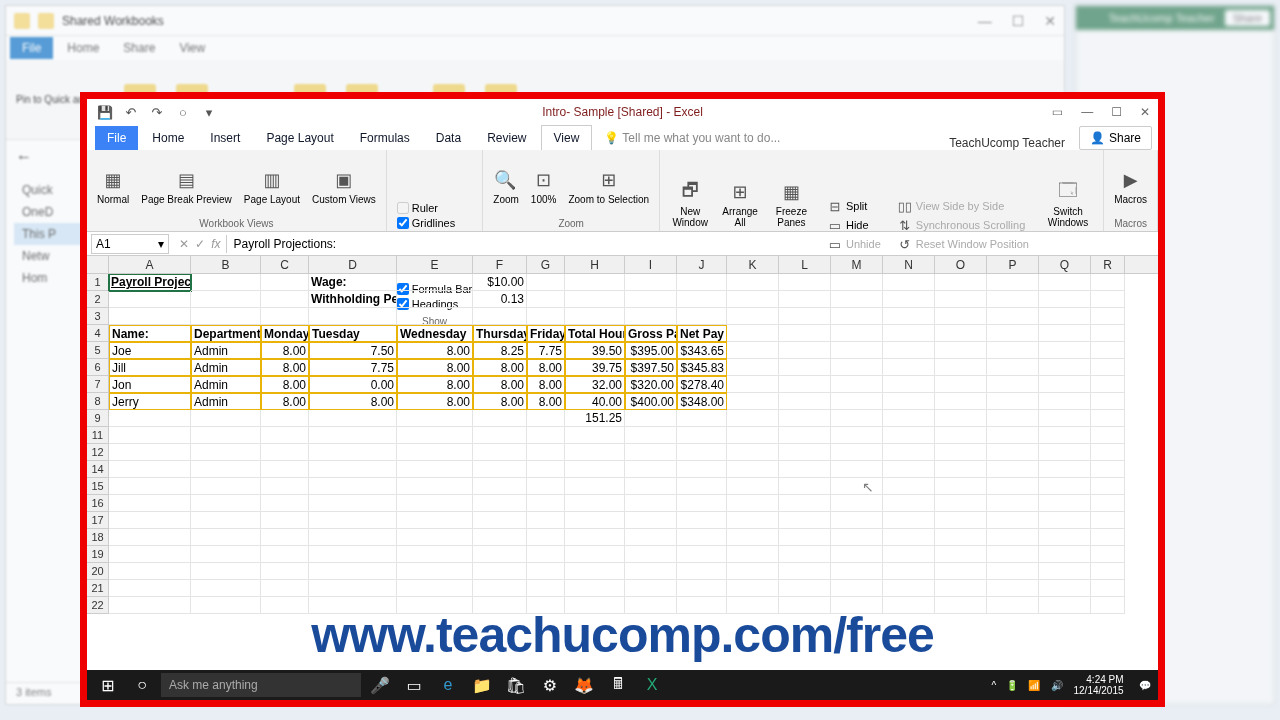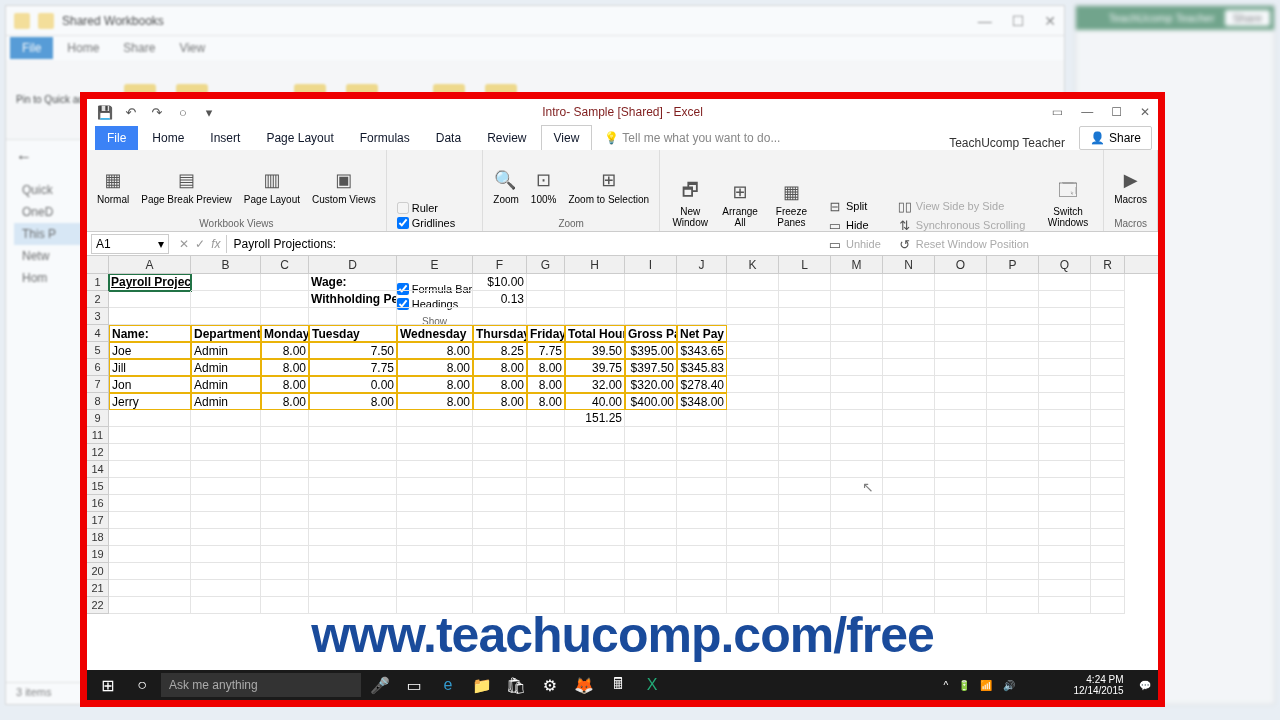--- a/index.html
+++ b/index.html
@@ -76,21 +76,21 @@
 .cell.selected { outline: 2px solid #217346; outline-offset: -1px; }
 
 .cursor { position: absolute; top: 380px; left: 775px; font-size: 14px; pointer-events: none; opacity: 0.5; }
 
 .watermark { position: absolute; bottom: 36px; left: 50%; transform: translateX(-50%); font-size: 50px; font-weight: bold; color: #1a4b9b; white-space: nowrap; letter-spacing: -1px; }
 
 .taskbar { position: absolute; bottom: 0; left: 0; right: 0; height: 30px; background: #1a1a1a; display: flex; align-items: center; padding: 0 6px; gap: 4px; }
 .taskbar-icon { width: 30px; height: 30px; display: flex; align-items: center; justify-content: center; color: #fff; font-size: 16px; }
 .taskbar-search { flex: 0 0 200px; height: 24px; background: #333; color: #aaa; font-size: 12px; display: flex; align-items: center; padding: 0 8px; gap: 6px; }
 .taskbar-tray { margin-left: auto; display: flex; align-items: center; gap: 10px; color: #fff; font-size: 10px; }
-.taskbar-time { text-align: right; line-height: 11px; padding-right: 6px; margin-left: 48px; }
+.taskbar-time { text-align: right; line-height: 11px; padding-right: 6px; }
 
 
 .cA { width: 82px; } .cB { width: 70px; } .cC { width: 48px; } .cD { width: 88px; }
 .cE { width: 76px; } .cF { width: 54px; } .cG { width: 38px; } .cH { width: 60px; }
 .cI { width: 52px; } .cJ { width: 50px; } .cK { width: 52px; } .cL { width: 52px; }
 .cM { width: 52px; } .cN { width: 52px; } .cO { width: 52px; } .cP { width: 52px; }
 .cQ { width: 52px; } .cR { width: 34px; }
 </style>
 </head>
 <body>

